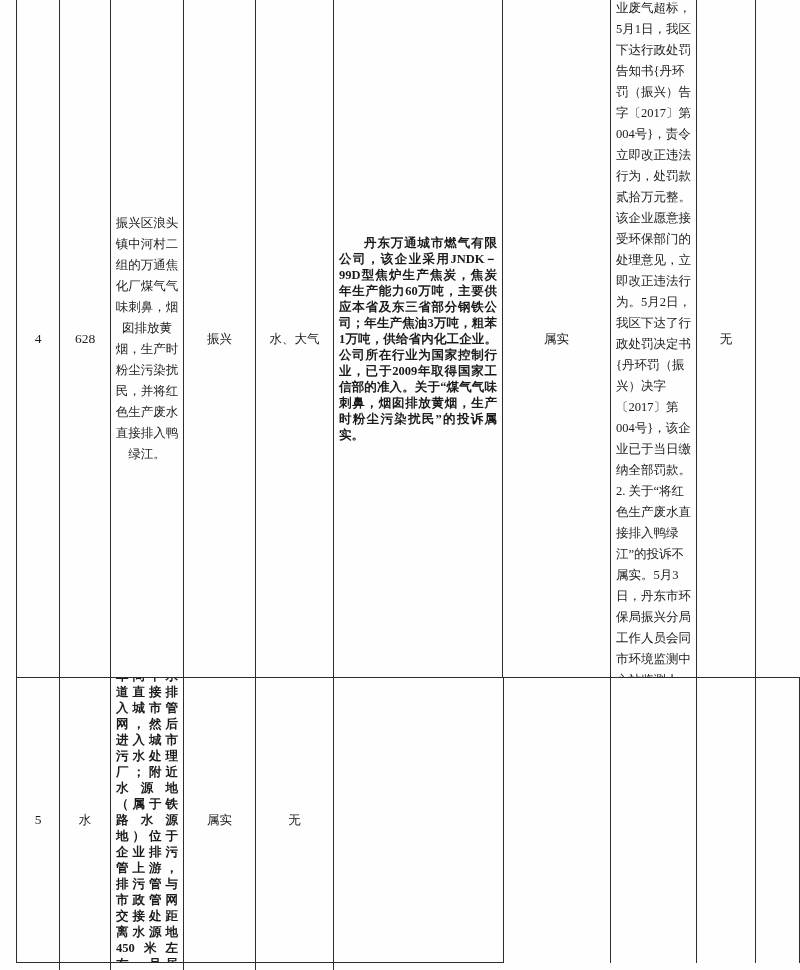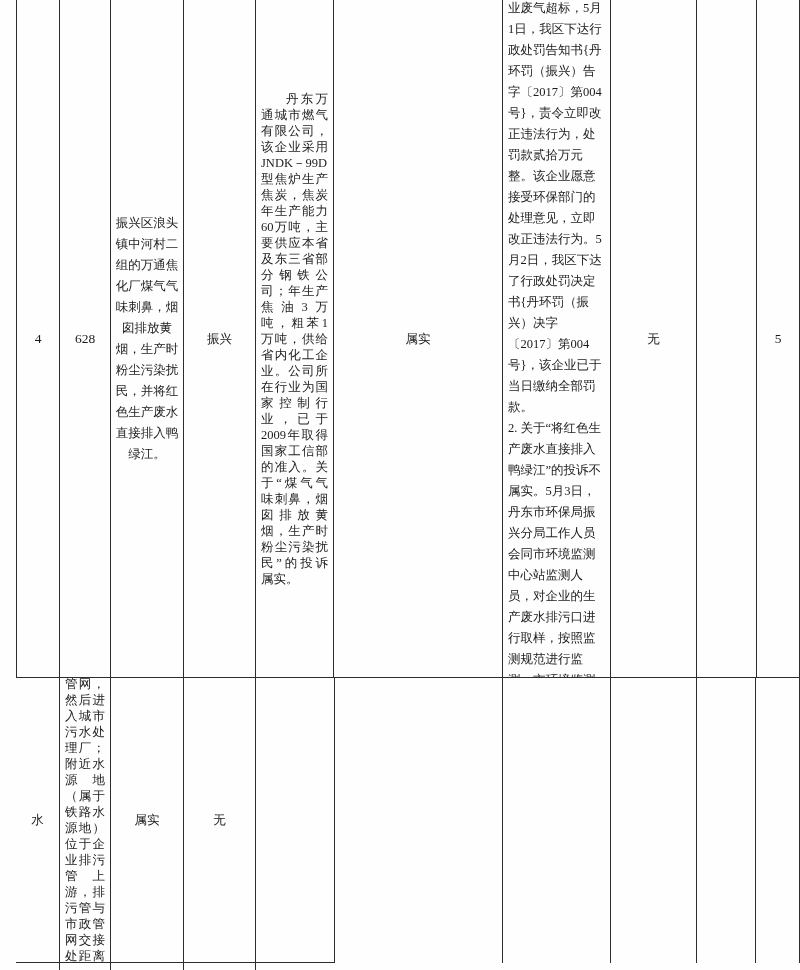--- a/index.html
+++ b/index.html
@@ -35,21 +35,21 @@
     line-height:16px;
   }
   .c.first{border-left:1.5px solid var(--line);}
   .c.lastcol{border-right:none;}
   .c.stub{border-bottom:none;padding:0;}
   .c p{margin:0;}
   .center{align-items:center;text-align:center;}
   .num{font-size:13.5px;}
   .lh21{line-height:21px;}
   .complaint p{text-align:center;white-space:pre-line;}
-  .invest{padding:10px 5px;}
+  .invest{padding:10px 5px;font-weight:bold;}
   .invest p{text-align:justify;text-indent:2em;}
   .handling{padding:4px 5px;align-items:center;}
   .handling-cut{justify-content:flex-start;}
   .handling-cut p{
     margin-top:-6px;
     text-align:left;
     white-space:pre-line;
   }
   .handling-center p{
     text-align:justify;
@@ -65,20 +65,23 @@
     <p>4</p>
   </div>
   <div class="c center num">
     <p>628</p>
   </div>
   <div class="c complaint lh21">
     <p>振兴区浪头镇中河村二组的万通焦化厂煤气气味刺鼻，烟囱排放黄烟，生产时粉尘污染扰民，并将红色生产废水直接排入鸭绿江。</p>
   </div>
   <div class="c center">
     <p>振兴</p>
+  </div>
+  <div class="c center">
+    <p>水、大气</p>
   </div>
   <div class="c invest">
     <p>丹东万通城市燃气有限公司，该企业采用JNDK－99D型焦炉生产焦炭，焦炭年生产能力60万吨，主要供应本省及东三省部分钢铁公司；年生产焦油3万吨，粗苯1万吨，供给省内化工企业。公司所在行业为国家控制行业，已于2009年取得国家工信部的准入。关于“煤气气味刺鼻，烟囱排放黄烟，生产时粉尘污染扰民”的投诉属实。</p>
   </div>
   <div class="c center">
     <p>属实</p>
   </div>
   <div class="c handling handling-cut lh21">
     <p>业废气超标，5月1日，我区下达行政处罚告知书{丹环罚（振兴）告字〔2017〕第004号}，责令立即改正违法行为，处罚款贰拾万元整。该企业愿意接受环保部门的处理意见，立即改正违法行为。5月2日，我区下达了行政处罚决定书{丹环罚（振兴）决字〔2017〕第004号}，该企业已于当日缴纳全部罚款。
 2. 关于“将红色生产废水直接排入鸭绿江”的投诉不属实。5月3日，丹东市环保局振兴分局工作人员会同市环境监测中心站监测人员，对企业的生产废水排污口进行取样，按照监测规范进行监测，市环境监测中心站水质监测报告显示，色度监测结果达标。</p>

